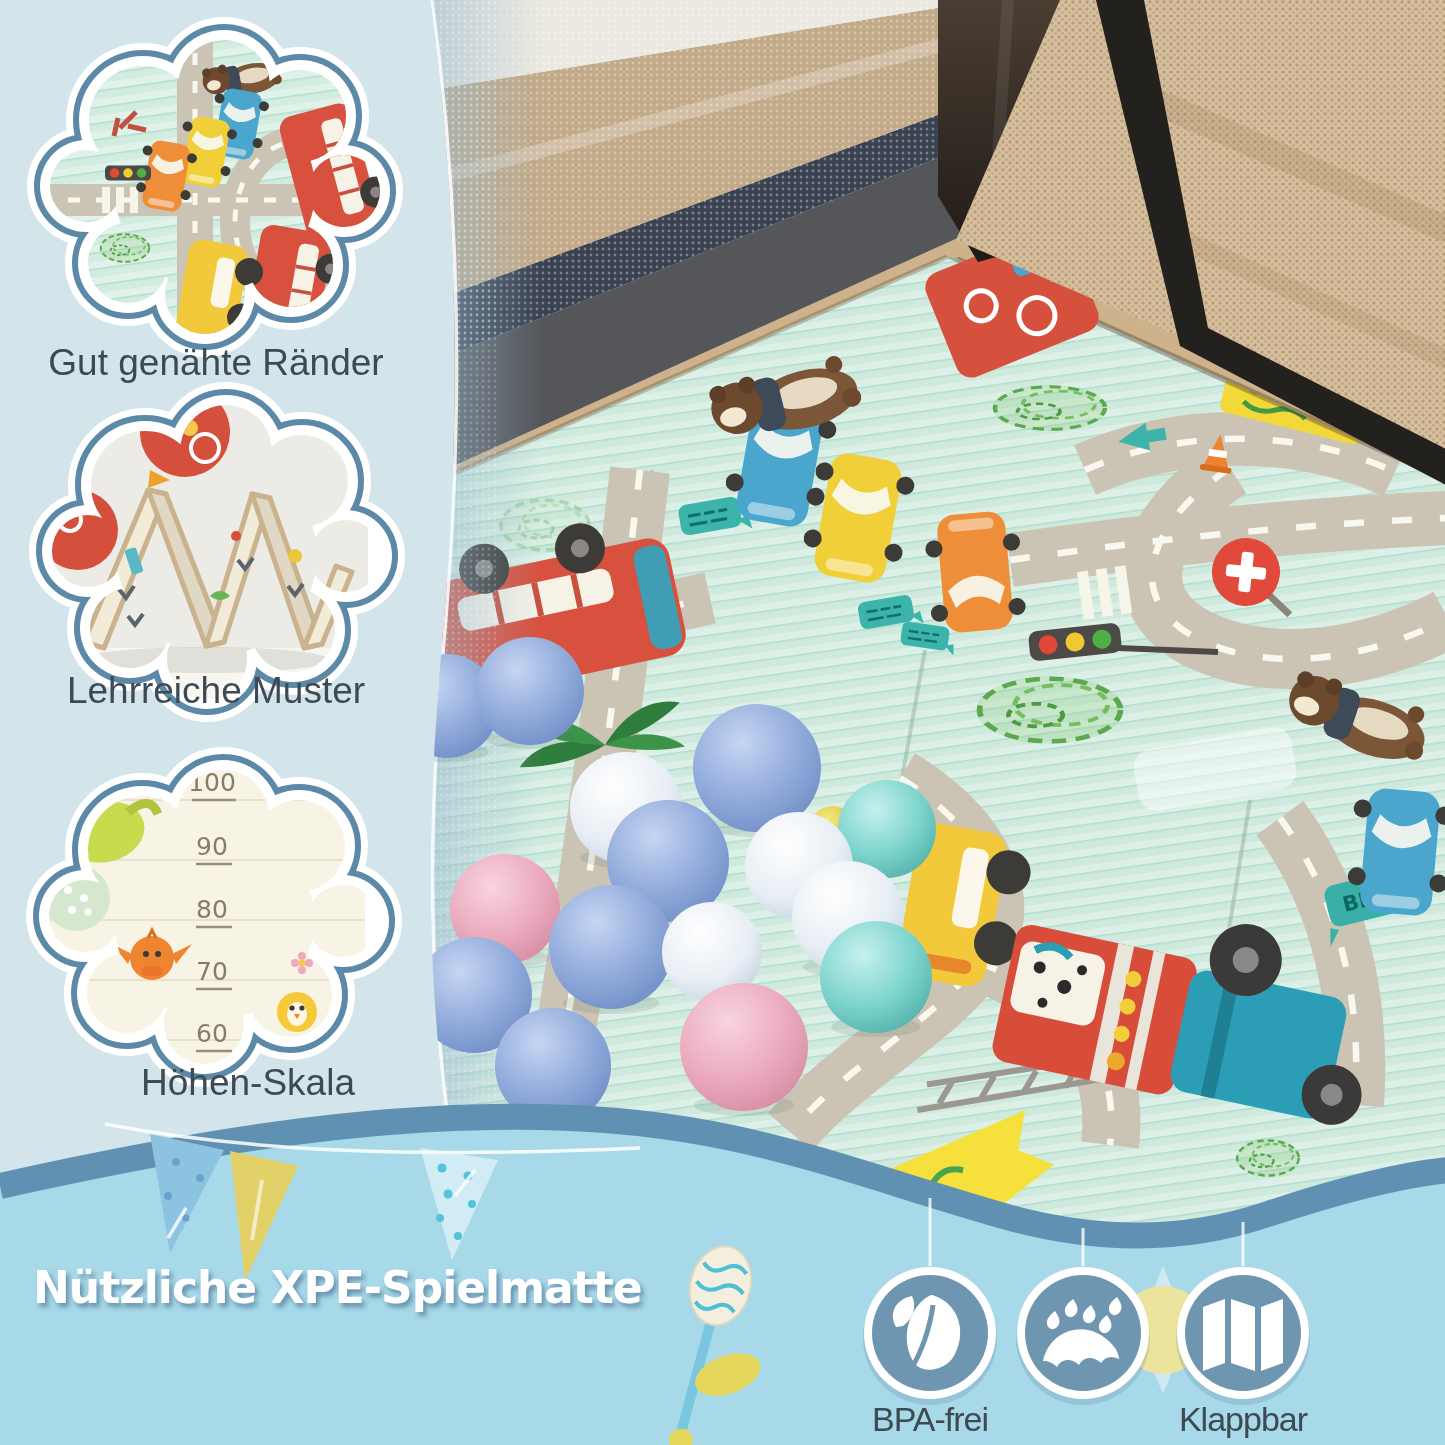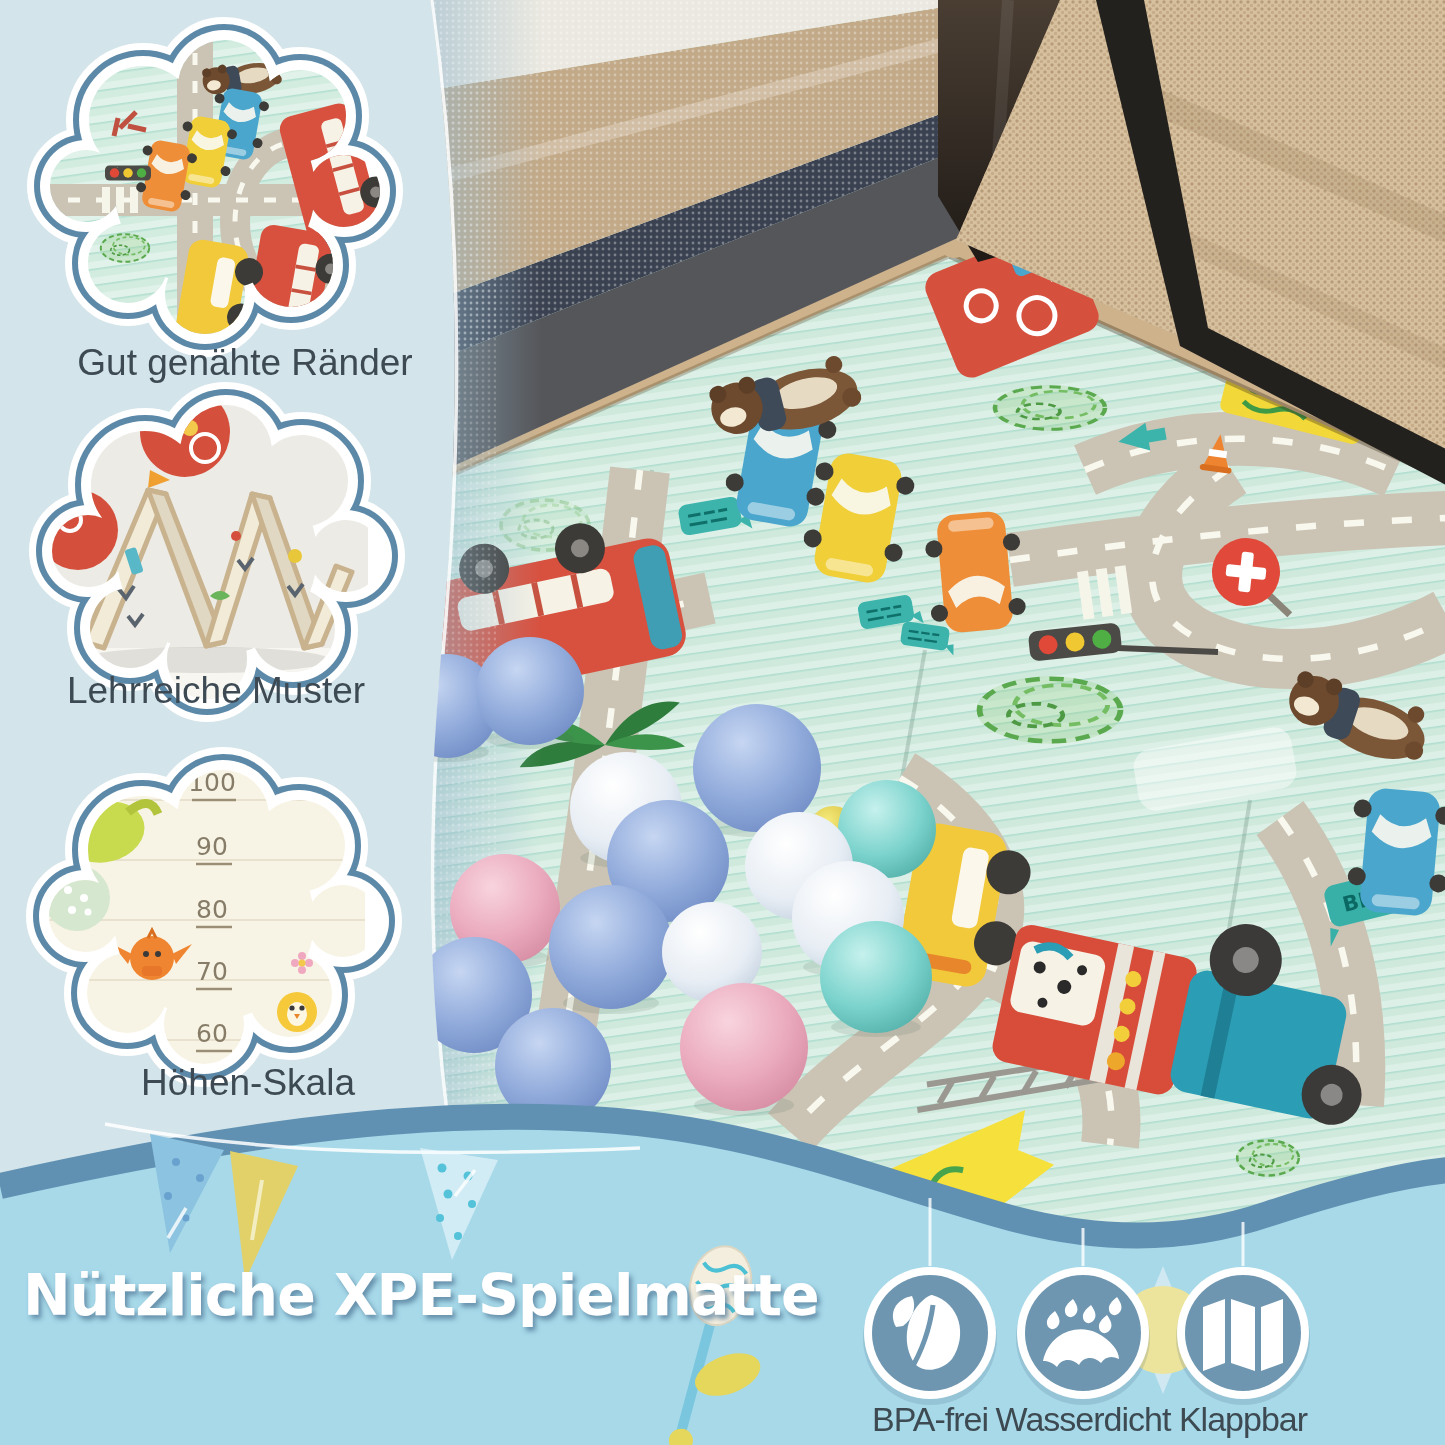--- a/index.html
+++ b/index.html
@@ -1,24 +1,24 @@
 <!DOCTYPE html>
 <html><head>
 <meta charset="utf-8">
 <style>
   html,body{margin:0;padding:0;background:#9db5c0;}
   #stage{position:relative;width:1445px;height:1445px;overflow:hidden;
          background:#d3e4ea;font-family:"Liberation Sans",sans-serif;}
   #scene{position:absolute;left:0;top:0;}
   .caption{position:absolute;left:0;width:432px;text-align:center;
            color:#3d4a53;font-size:37px;font-weight:500;letter-spacing:0;}
-  #cap1{top:342px;margin-left:29px;} #cap2{top:670px;} #cap3{top:1062px;padding-left:32px;}
-  #main-title{position:absolute;left:23px;top:1262px;width:860px;
+  #cap1{top:342px;} #cap2{top:670px;} #cap3{top:1062px;padding-left:32px;}
+  #main-title{position:absolute;left:33px;top:1262px;width:860px;
               font-family:"DejaVu Sans",sans-serif;font-weight:700;
-              font-size:57px;letter-spacing:-1px;color:#ffffff;
+              font-size:44px;letter-spacing:-1px;color:#ffffff;
               text-shadow:3px 4px 5px rgba(90,130,160,.85);}
   .feat-label{position:absolute;top:1400px;width:240px;text-align:center;
               color:#3e4a52;font-size:34px;font-weight:500;letter-spacing:-1px;}
   #flab1{left:810px;} #flab2{left:963px;} #flab3{left:1123px;}
 </style>
 </head>
 <body>
 
 <div id="stage">
 <svg id="scene" width="1445" height="1445" viewBox="0 0 1445 1445">
@@ -702,15 +702,14 @@
       </g>
     </g>
   </g>
 </svg>
 
 <div class="caption" id="cap1">Gut genähte Ränder</div>
 <div class="caption" id="cap2">Lehrreiche Muster</div>
 <div class="caption" id="cap3">Höhen-Skala</div>
 <div id="main-title">Nützliche XPE-Spielmatte</div>
 <div class="feat-label" id="flab1">BPA-frei</div>
-<div class="feat-label" id="flab2">Wasserdicht</div>
 <div class="feat-label" id="flab3">Klappbar</div>
 </div>
 
 </body></html>

